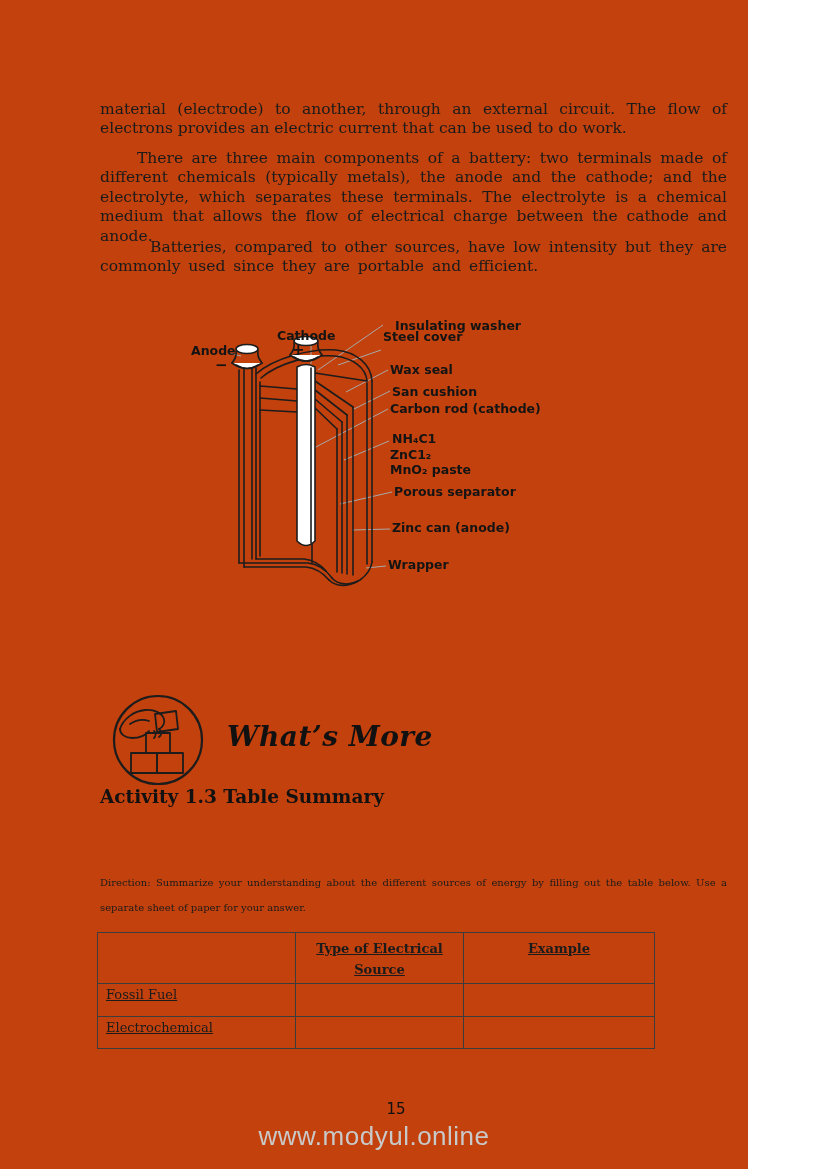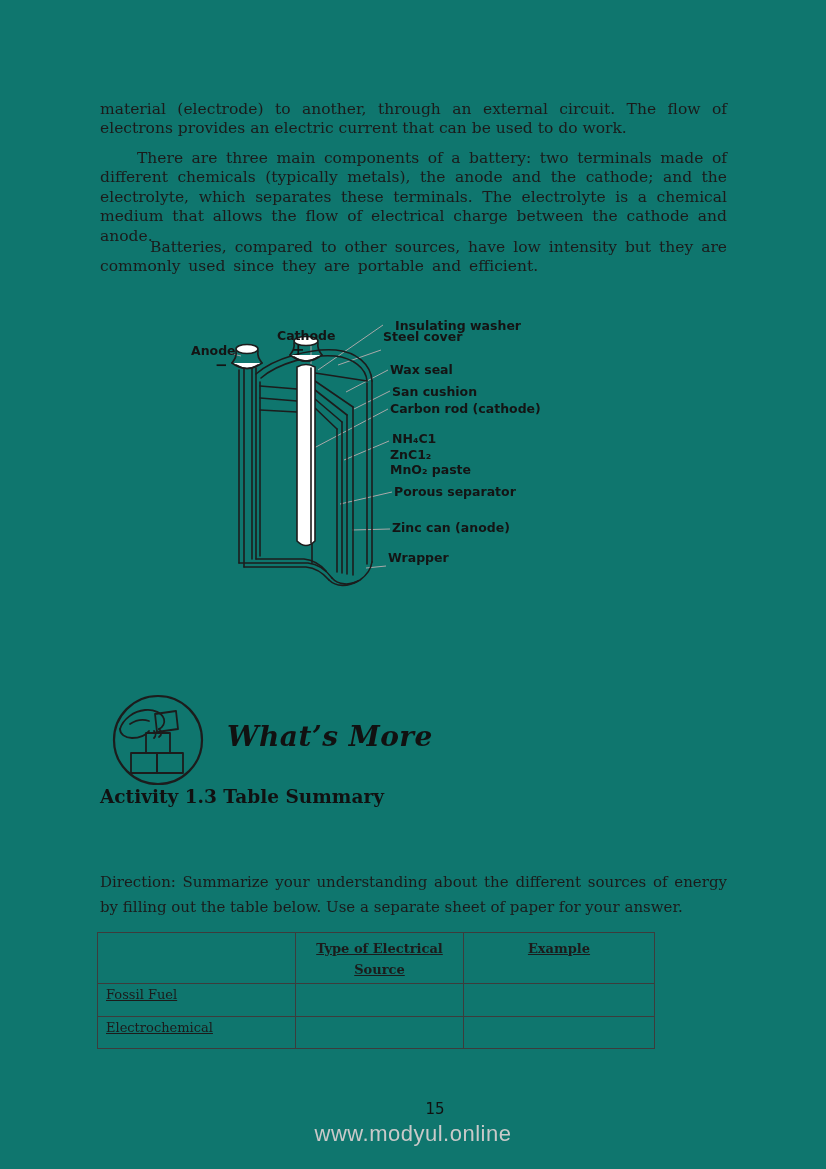--- a/index.html
+++ b/index.html
@@ -1,17 +1,17 @@
 <!DOCTYPE html>
 <html><head>
 <meta charset="utf-8">
 <style>
   html,body{margin:0;padding:0;background:#ffffff;}
   .page{
-    position:relative;width:826px;height:1169px;background:#0f766e;
+    position:relative;width:748px;height:1169px;background:#c2410c;
     font-family:"DejaVu Serif", serif;color:#1b1b1b;overflow:hidden;
   }
   .body-text{
     position:absolute;left:100px;width:627px;margin:0;
     font-size:15.5px;line-height:19.4px;text-align:justify;
   }
   .para1{top:100px;}
   .para2{top:149px;text-indent:37px;}
   .para3{top:238px;text-indent:50px;word-spacing:3px;}
 
@@ -31,21 +31,21 @@
     font-family:"DejaVu Serif", serif;font-style:italic;font-weight:700;
     font-size:28px;letter-spacing:.5px;color:#111;
   }
 
   .activity-heading{
     position:absolute;left:100px;top:786px;margin:0;
     font-family:"DejaVu Serif", serif;font-weight:700;font-size:18.5px;color:#111;
   }
   .direction{
     position:absolute;left:100px;top:870px;width:627px;margin:0;
-    font-size:15px;line-height:25px;text-align:justify;
+    font-size:10px;line-height:25px;text-align:justify;
   }
 
   
   .summary-table{
     position:absolute;left:97px;top:932px;border-collapse:collapse;table-layout:fixed;
   }
   .summary-table th,.summary-table td{
     border:1px solid #3c3c3c;font-size:13px;vertical-align:top;
     padding:3px 8px;overflow:hidden;text-decoration:underline;
   }
@@ -53,21 +53,21 @@
   .summary-table .hdr-row{height:51px;}
   .summary-table .row1{height:33px;}
   .summary-table .row2{height:32px;}
 
   .page-number{
     position:absolute;left:0;right:0;top:1100px;text-align:center;
     font-family:"DejaVu Sans", sans-serif;font-size:15px;color:#111;padding-left:44px;
   }
   .watermark{
     position:absolute;left:0;right:0;top:1121px;text-align:center;
-    font-family:"Liberation Sans", sans-serif;font-size:22px;color:#c9c9c9;
+    font-family:"Liberation Sans", sans-serif;font-size:26px;color:#c9c9c9;
     letter-spacing:.5px;
   }
 </style>
 </head>
 <body>
 
 <div class="page">
 
   <p class="body-text para1">material (electrode) to another, through an external circuit. The flow of electrons provides an electric current that can be used to do work.</p>
   <p class="body-text para2">There are three main components of a battery: two terminals made of different chemicals (typically metals), the anode and the cathode; and the electrolyte, which separates these terminals. The electrolyte is a chemical medium that allows the flow of electrical charge between the cathode and anode.</p>
@@ -149,21 +149,21 @@
     <span class="dlabel" style="left:215px;top:9px;">Insulating washer</span>
     <span class="dlabel" style="left:203px;top:20px;">Steel cover</span>
     <span class="dlabel" style="left:210px;top:53px;">Wax seal</span>
     <span class="dlabel" style="left:212px;top:75px;">San cushion</span>
     <span class="dlabel" style="left:210px;top:92px;">Carbon rod (cathode)</span>
     <span class="dlabel" style="left:212px;top:122px;">NH₄C1</span>
     <span class="dlabel" style="left:210px;top:138px;">ZnC1₂</span>
     <span class="dlabel" style="left:210px;top:153px;">MnO₂ paste</span>
     <span class="dlabel" style="left:214px;top:175px;">Porous separator</span>
     <span class="dlabel" style="left:212px;top:211px;">Zinc can (anode)</span>
-    <span class="dlabel" style="left:208px;top:241px;text-align:right;">Wrapper</span>
+    <span class="dlabel" style="left:208px;top:248px;text-align:right;">Wrapper</span>
   </div>
 
   <svg class="wm-icon" width="96" height="96" viewBox="0 0 96 96">
     <g stroke="#1c1c1c" fill="none" stroke-linecap="round" stroke-linejoin="round">
       <circle cx="48" cy="48" r="44" stroke-width="2.2"></circle>
       <g stroke-width="1.8">
         <rect x="21" y="61" width="26" height="20"></rect>
         <rect x="47" y="61" width="26" height="20"></rect>
         <rect x="36" y="41" width="24" height="20"></rect>
         <path d="M45,22 L66,19 L68,37 L47,40 Z"></path>

